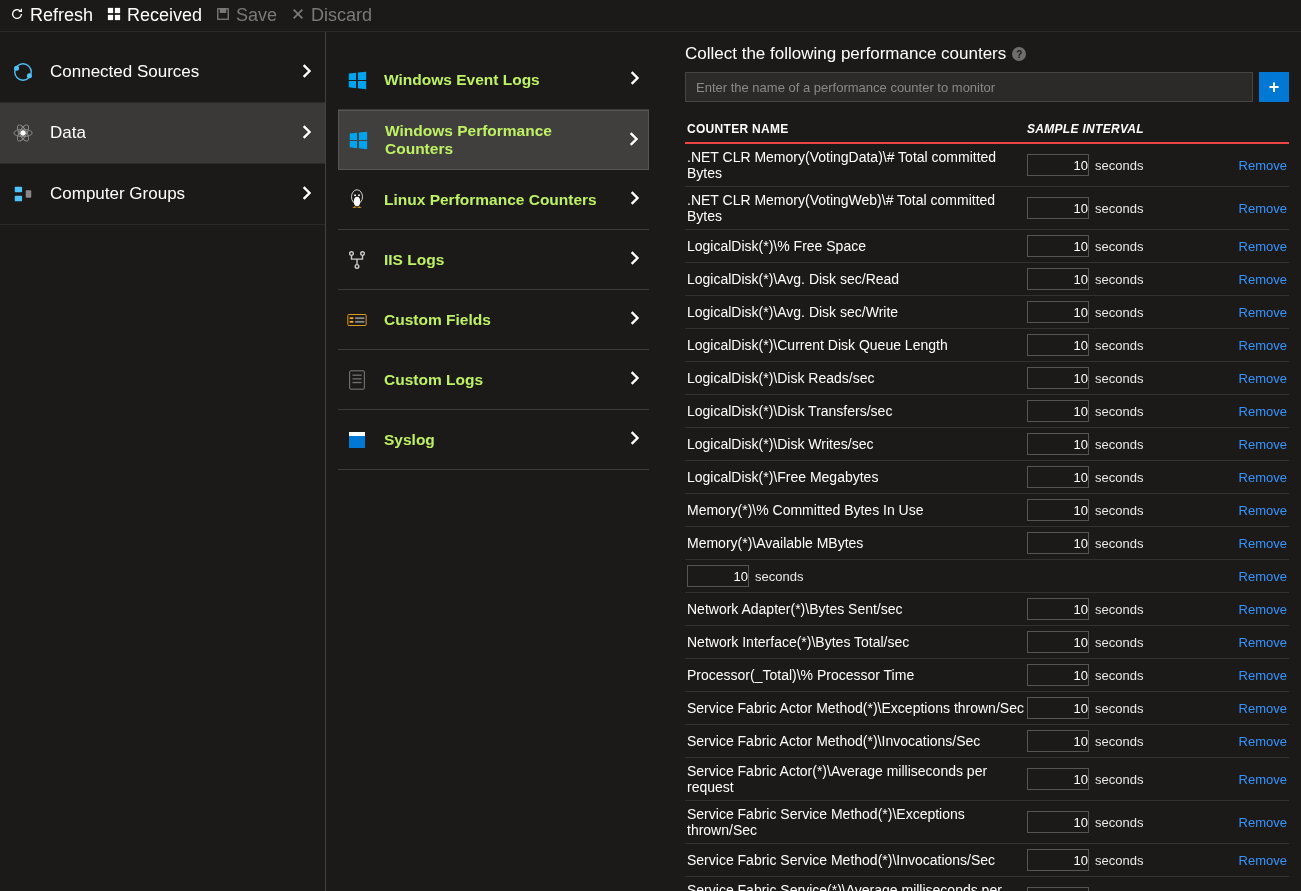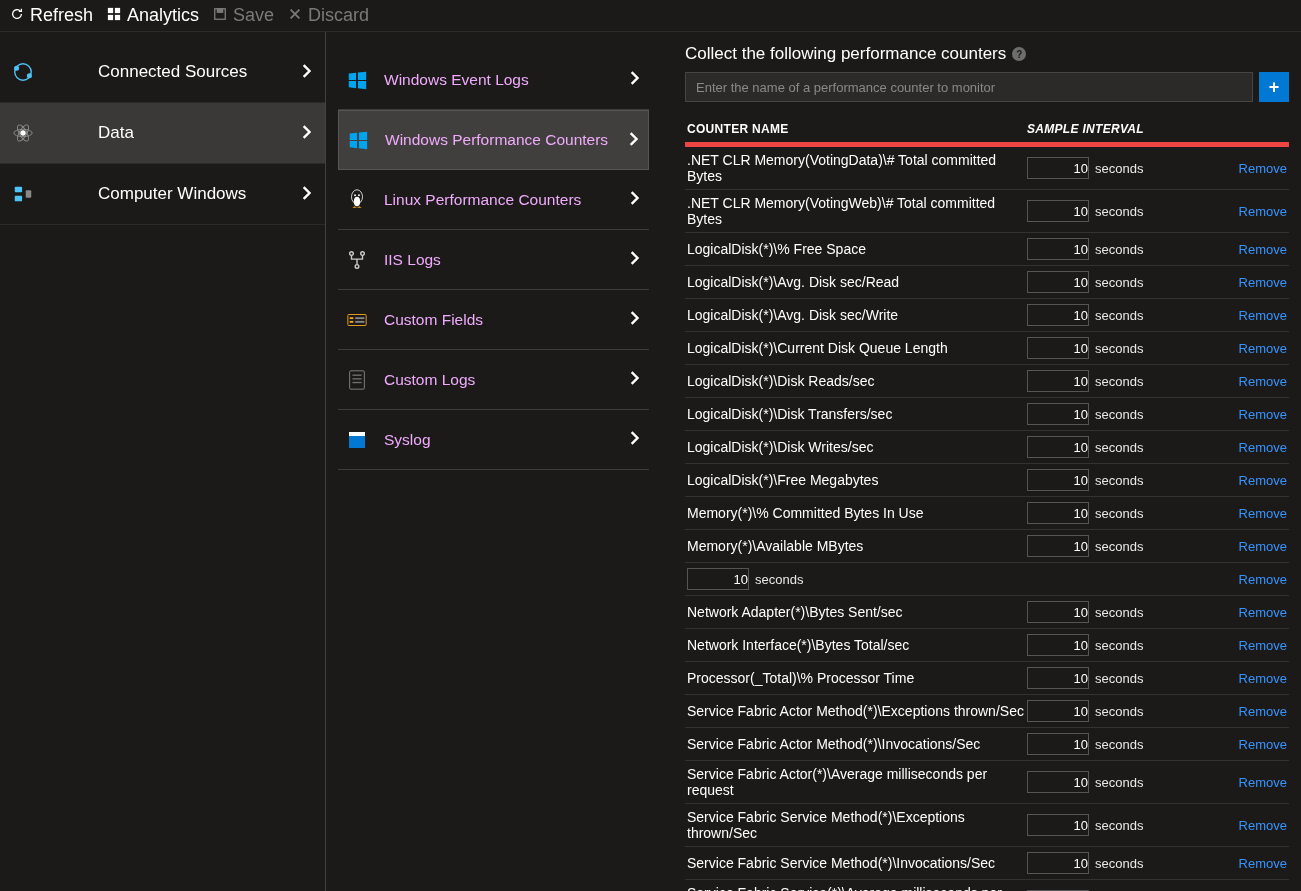--- a/index.html
+++ b/index.html
@@ -56,36 +56,36 @@
   .nav-item {
     display: flex;
     align-items: center;
     height: 61px;
     padding: 0 14px 0 10px;
     gap: 14px;
     cursor: pointer;
     border-bottom: 1px solid #2b2a29;
   }
   .nav-item .icon-slot { width: 26px; display:flex; justify-content:center; }
-  .nav-item .label { flex: 1; font-size: 17px; font-weight: 400; color:#fff;margin-left:48px;}
+  .nav-item .label { flex: 1; font-size: 17px; font-weight: 400; color:#fff;}
   .nav-item.active { background: #3a3938; }
   .chev { flex:0 0 auto; }
 
   .col2 { padding: 18px 12px 0 12px; }
   .sub-item {
     display: flex;
     align-items: center;
     height: 60px;
     padding: 0 10px 0 6px;
     gap: 14px;
     cursor: pointer;
     border-bottom: 1px solid #3d3c3b;
   }
   .sub-item .icon-slot { width: 26px; display:flex; justify-content:center; }
-  .sub-item .label { flex: 1; font-size: 15.5px; color:#f0abfc;}
+  .sub-item .label { flex: 1; font-size: 15.5px; color:#bef264;font-weight:bold;}
   .sub-item.active { background: #413f3e; border:1px solid #555; }
 
   .panel-title {
     font-size: 17px;
     margin: 12px 0 8px;
     display:flex;
     align-items:center;
     gap:6px;
   }
   .help-bubble {
@@ -100,21 +100,21 @@
   }
   .add-input::placeholder { color:#8a8987; }
   .add-btn {
     width:30px; height:30px; background:#0078d4; color:#fff;
     display:flex; align-items:center; justify-content:center;
     font-size:18px; font-weight:bold; cursor:pointer;
   }
 
   .tbl-header {
     display:flex; font-size:12px; font-weight:700; letter-spacing:0.3px;
-    padding:6px 2px; border-bottom:5px solid #ef4444;
+    padding:6px 2px; border-bottom:2px solid #ef4444;
   }
   .th-name { flex:0 0 340px; }
   .th-interval { flex:0 0 170px;font-style:italic; }
   .th-remove { flex:1; }
 
   .row {
     display:flex; align-items:center; font-size:14px;
     padding:5px 2px; border-bottom:1px solid #333231;
   }
   .c-name { flex:0 0 340px; color:#fff; }
@@ -144,21 +144,21 @@
   </div>
   <div class="tool-btn">
     <span>
       <svg viewBox="0 0 16 16" fill="#fff">
           <rect x="1" y="1" width="6" height="6"></rect>
           <rect x="9" y="1" width="6" height="6"></rect>
           <rect x="1" y="9" width="6" height="6"></rect>
           <rect x="9" y="9" width="6" height="6"></rect>
         </svg>
     </span>
-    <span>Analytics</span>
+    <span>Received</span>
   </div>
   <div class="tool-btn disabled">
     <span>
       <svg viewBox="0 0 16 16" fill="none" stroke="#7a7a78" stroke-width="1.5">
           <rect x="2" y="2" width="12" height="12"></rect>
           <rect x="5" y="2" width="6" height="4" fill="#7a7a78"></rect>
         </svg>
     </span>
     <span>Save</span>
   </div>
@@ -203,21 +203,21 @@
           </svg></span>
       </div>
       <div class="nav-item">
         <span class="icon-slot">
           <svg width="22" height="22" viewBox="0 0 24 24" fill="#4fc3f7">
             <rect x="3" y="4" width="8" height="6" rx="1"></rect>
             <rect x="3" y="14" width="8" height="6" rx="1"></rect>
             <rect x="15" y="8" width="6" height="8" rx="1" fill="#888"></rect>
           </svg>
         </span>
-    <span class="label">Computer Windows</span>
+    <span class="label">Computer Groups</span>
     <span class="chev"><svg width="10" height="14" viewBox="0 0 8 12" fill="none" stroke="#fff" stroke-width="2">
             <path d="M2 1l5 5-5 5"></path>
           </svg></span>
       </div>
     </div>
 
   <div class="col2" id="col2">
       <div class="sub-item">
         <span class="icon-slot">
           <svg width="22" height="22" viewBox="0 0 24 24" fill="#00a4ef">

